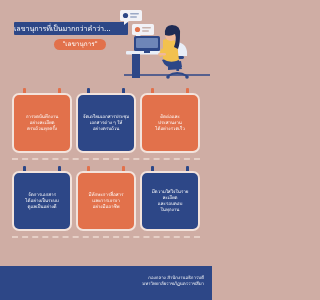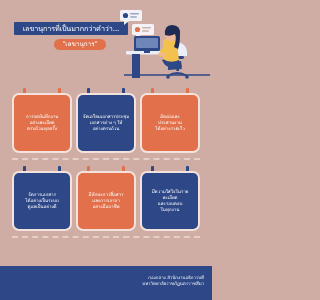--- a/index.html
+++ b/index.html
@@ -8,21 +8,21 @@
     background:#cfada4;
     font-family:"DejaVu Sans","Liberation Sans",sans-serif;
   }
   .poster{position:relative;width:212px;height:300px;overflow:hidden;background:#cfada4;}
 
   
   .header{position:absolute;left:0;top:0;width:212px;height:84px;}
   .title-bar{
     position:absolute;left:14px;top:22px;width:114px;height:13px;
     background:#2d4787;border-radius:1px;
-    display:flex;align-items:center;justify-content:center;
+    display:flex;align-items:center;justify-content:flex-start;
   }
   .title-bar span{
     color:#ffffff;font-size:7.2px;line-height:7.2px;white-space:nowrap;letter-spacing:-0.1px;
   }
   .subtitle-pill{
     position:absolute;left:54px;top:39px;width:52px;height:11px;
     background:#e2714b;border-radius:6px;
     display:flex;align-items:center;justify-content:center;
   }
   .subtitle-pill span{color:#ffffff;font-size:6.4px;line-height:6.4px;white-space:nowrap;}

